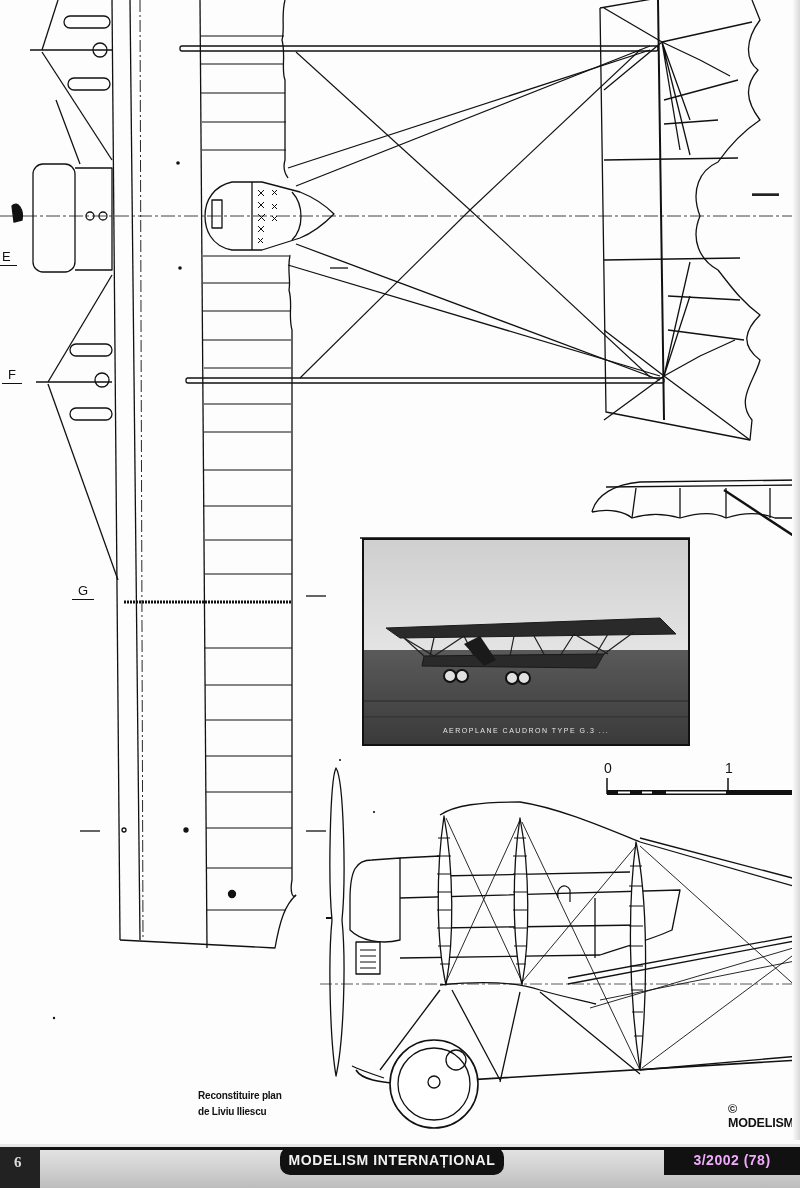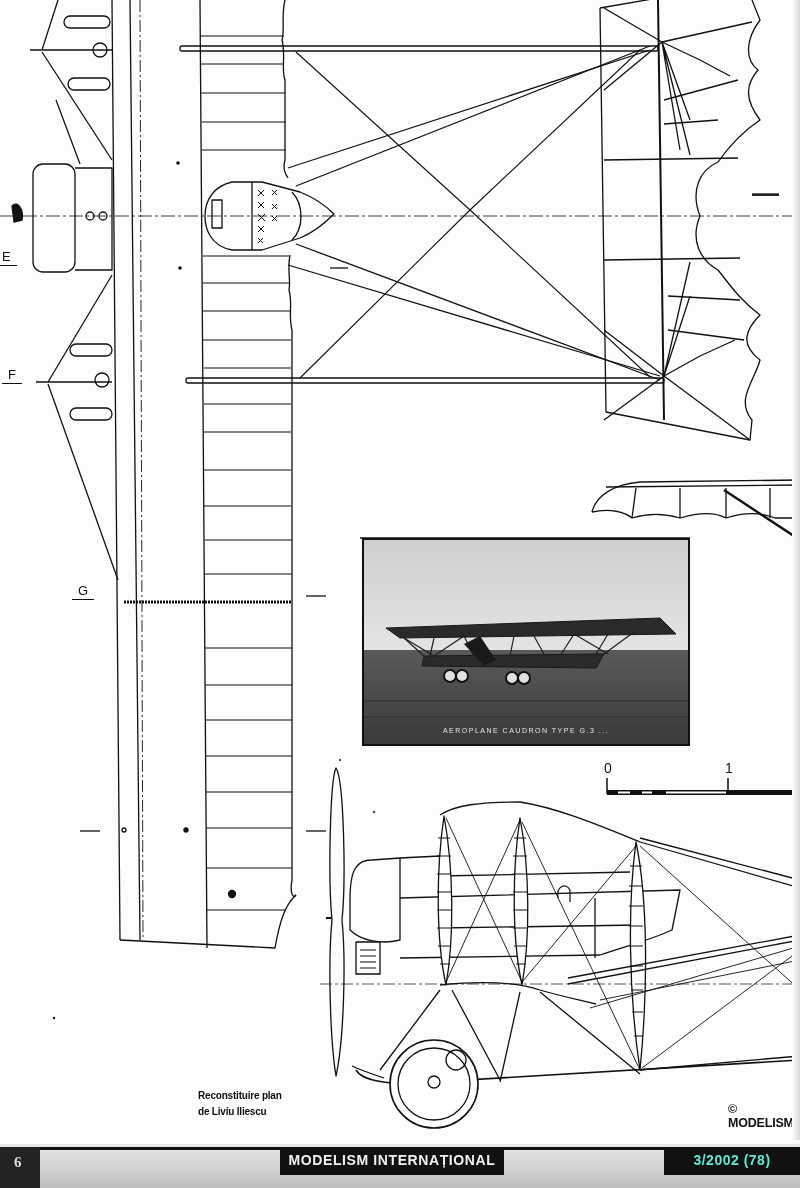--- a/index.html
+++ b/index.html
@@ -11,22 +11,22 @@
   .photo svg{display:block}
   .photo-caption{position:absolute;left:0;right:0;bottom:10px;text-align:center;font-size:7px;letter-spacing:1.5px;color:#e6e6e6;font-family:"Liberation Sans",sans-serif;}
   .scale{position:absolute;left:604px;top:760px;width:196px;height:40px;}
   .scale .tick-label{position:absolute;top:0;font-size:14px;color:#111;}
   .credit{position:absolute;left:198px;top:1088px;font-weight:bold;font-size:10px;line-height:16px;color:#111;font-family:"Liberation Sans",sans-serif;letter-spacing:-0.2px;}
   .copyright{position:absolute;left:696px;top:1102px;font-weight:bold;font-size:12.5px;color:#111;letter-spacing:-0.2px;margin-left:32px;}
   .footer{position:absolute;left:0;top:1144px;width:800px;height:44px;background:linear-gradient(180deg,#e8e8e8 0%,#cfcfcf 60%,#bdbdbd 100%);}
   .footer .rule{position:absolute;left:14px;top:3px;width:786px;height:3px;background:#111;}
   .footer .left-bar{position:absolute;left:0;top:3px;width:40px;height:41px;background:#222;}
   .footer .page-num{position:absolute;left:14px;top:10px;font-weight:bold;font-size:15px;color:#ddd;font-family:"Liberation Serif",serif;}
-  .footer .mag-title{position:absolute;left:280px;top:3px;width:224px;height:28px;background:#111;color:#f2f2f2;font-weight:bold;font-size:14px;letter-spacing:0.6px;text-align:center;line-height:26px;}
-  .footer .issue{position:absolute;left:664px;top:3px;width:136px;height:28px;background:#111;color:#5eead4;font-weight:bold;font-size:14px;text-align:center;line-height:26px;letter-spacing:0.5px;}
+  .footer .mag-title{position:absolute;left:280px;top:3px;width:224px;height:28px;background:#111;color:#f2f2f2;font-weight:bold;font-size:14px;letter-spacing:0.6px;text-align:center;line-height:26px;border-radius:10px;}
+  .footer .issue{position:absolute;left:664px;top:3px;width:136px;height:28px;background:#111;color:#f0abfc;font-weight:bold;font-size:14px;text-align:center;line-height:26px;letter-spacing:0.5px;}
   .right-edge{position:absolute;right:0;top:0;width:8px;height:1140px;background:linear-gradient(90deg,#fff,#d8d8d8);}
 </style>
 </head>
 <body>
 
 <div class="page">
 
   <svg class="drawing" width="800" height="1140" viewBox="0 0 800 1140" xmlns="http://www.w3.org/2000/svg" fill="none" stroke="#111" stroke-width="1.3" stroke-linejoin="round">
 
     <g>

